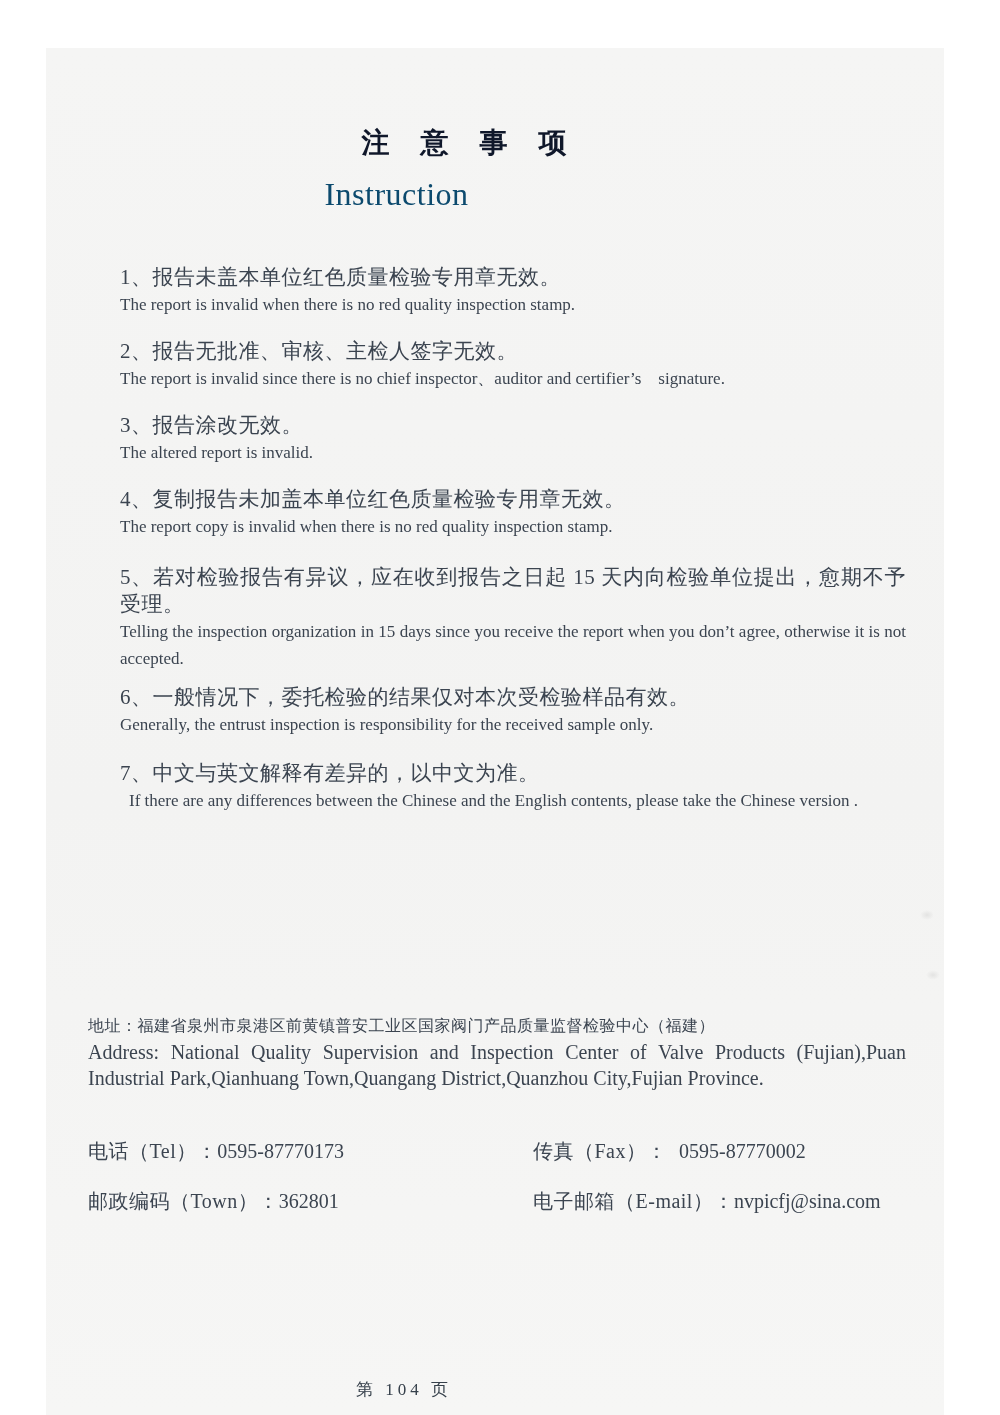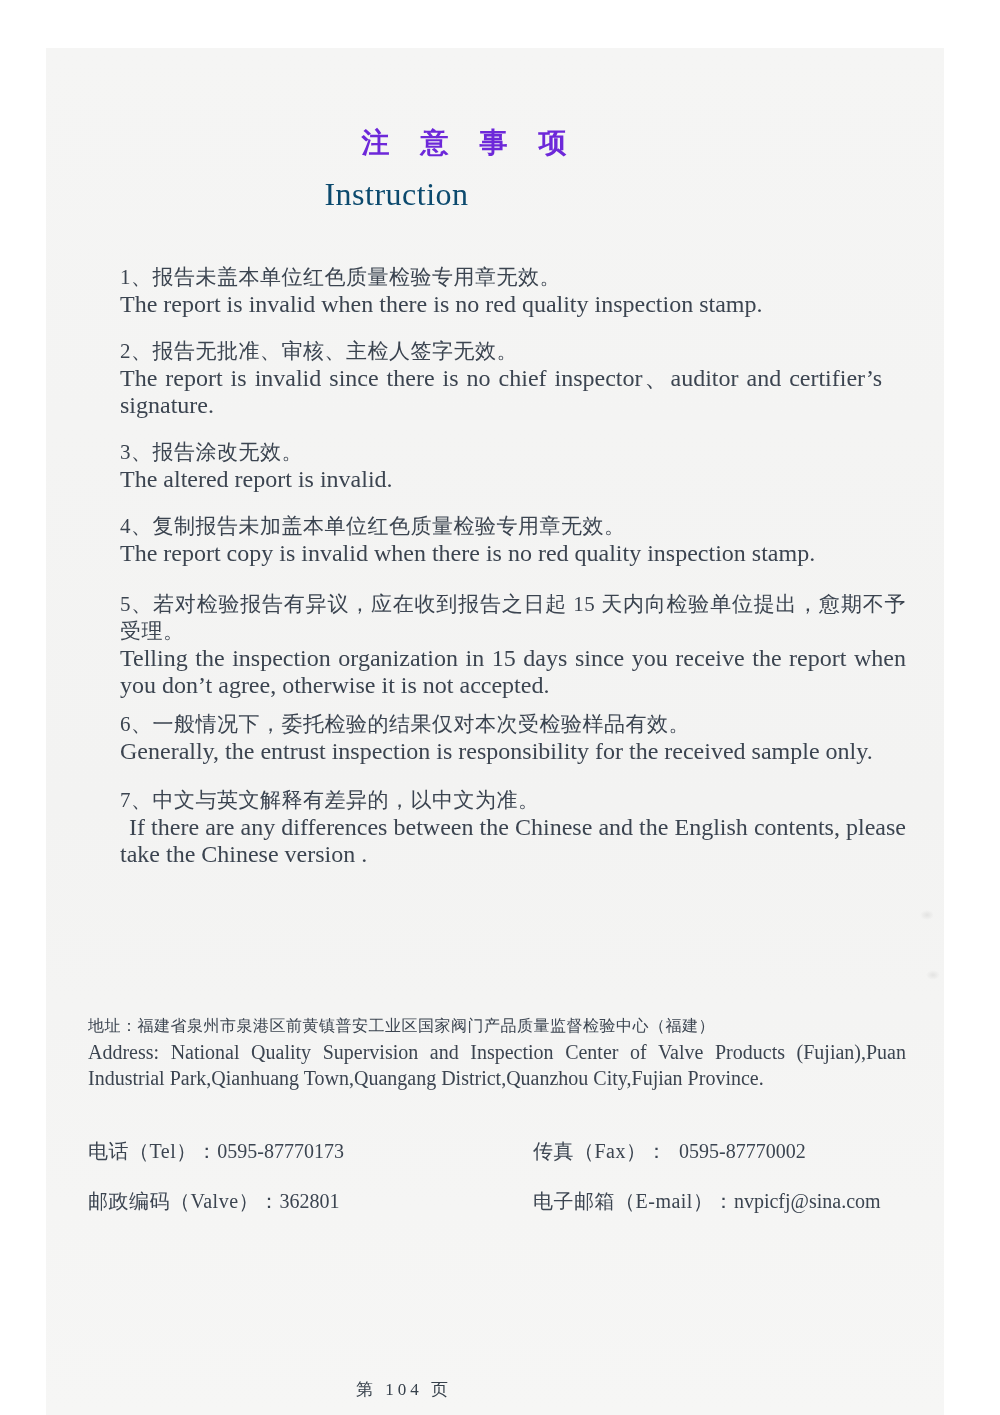--- a/index.html
+++ b/index.html
@@ -35,21 +35,21 @@
   .smudge-b { left: 926px; top: 970px; }
 
   .title-cn {
     position: absolute;
     left: 0;
     top: 124px;
     width: 928px;
     text-align: center;
     font-size: 28px;
     font-weight: bold;
-    color: #6d28d9;
+    color: #0f172a;
   }
   .title-cn span {
     letter-spacing: 31px;
     margin-right: -31px;
   }
   .title-en {
     position: absolute;
     left: 0;
     top: 176px;
     width: 793px;
@@ -70,21 +70,21 @@
   .item:nth-child(5) { margin-bottom: 12px; }
   .item:nth-child(6) { margin-bottom: 22px; }
   .item .cn {
     font-size: 21px;
     line-height: 27px;
     letter-spacing: 0.5px;
     text-align: justify;
     text-align-last: left;
   }
   .item .en {
-    font-size: 24px;
+    font-size: 17px;
     line-height: 27px;
     text-align: justify;
     text-align-last: left;
   }
   .item .en.indent { text-indent: 9px; }
 
   .address-block {
     position: absolute;
     left: 88px;
     top: 1012px;
@@ -187,20 +187,20 @@
   <span class="contact-left">
     <span class="contact-label">电话（Tel）：</span><span class="contact-value">0595-87770173</span>
   </span>
   <span class="contact-right">
     <span class="contact-label">传真（Fax）：</span><span class="contact-value gap">0595-87770002</span>
   </span>
 </div>
 
 <div class="contact-row row-post">
   <span class="contact-left">
-    <span class="contact-label">邮政编码（Valve）：</span><span class="contact-value">362801</span>
+    <span class="contact-label">邮政编码（Town）：</span><span class="contact-value">362801</span>
   </span>
   <span class="contact-right">
     <span class="contact-label">电子邮箱（E-mail）：</span><span class="contact-value">nvpicfj@sina.com</span>
   </span>
 </div>
 
 <div class="footer">第 104 页</div>
 
 </body></html>

